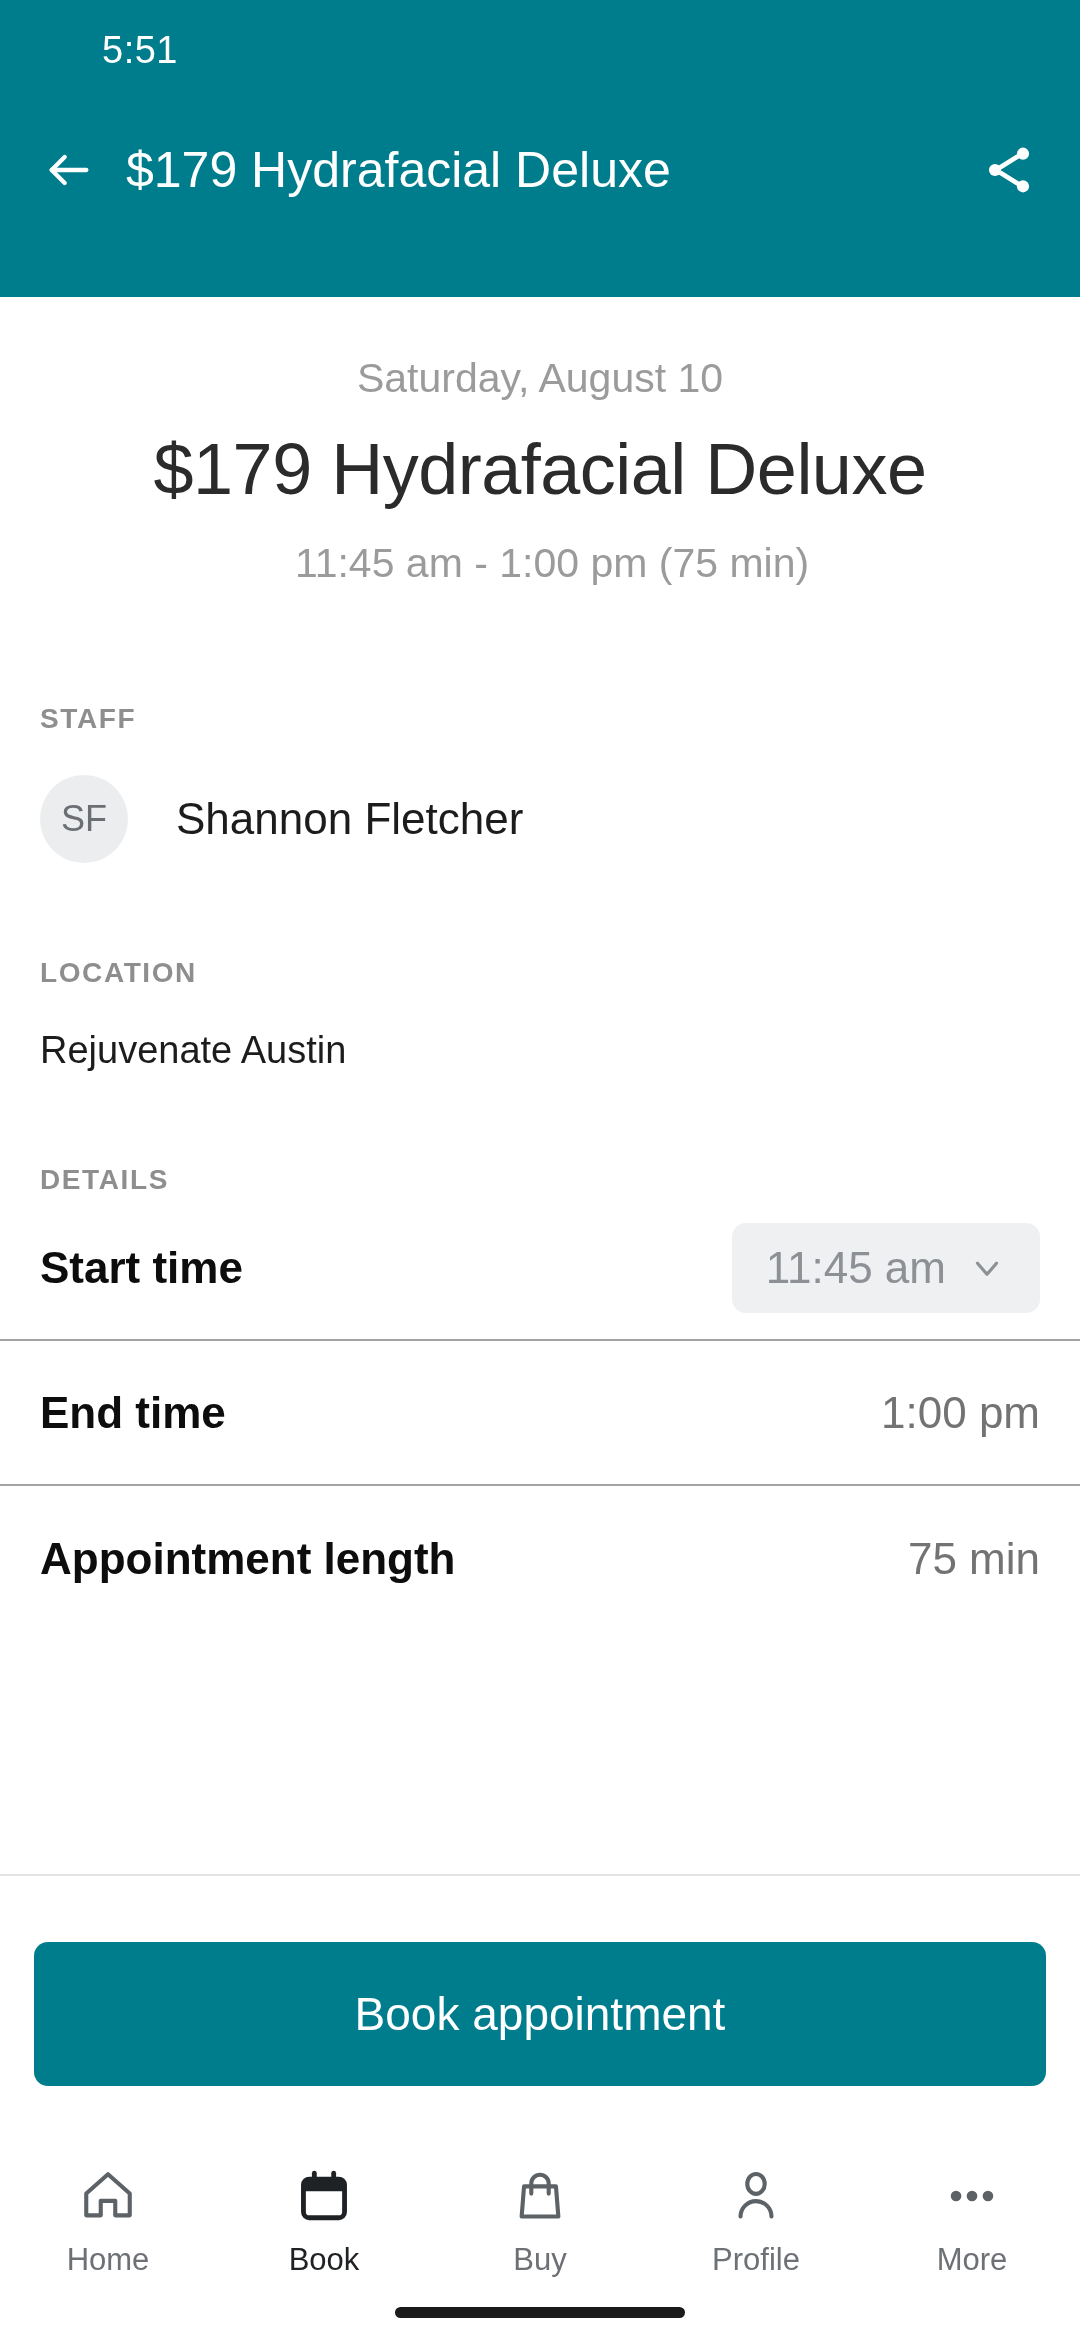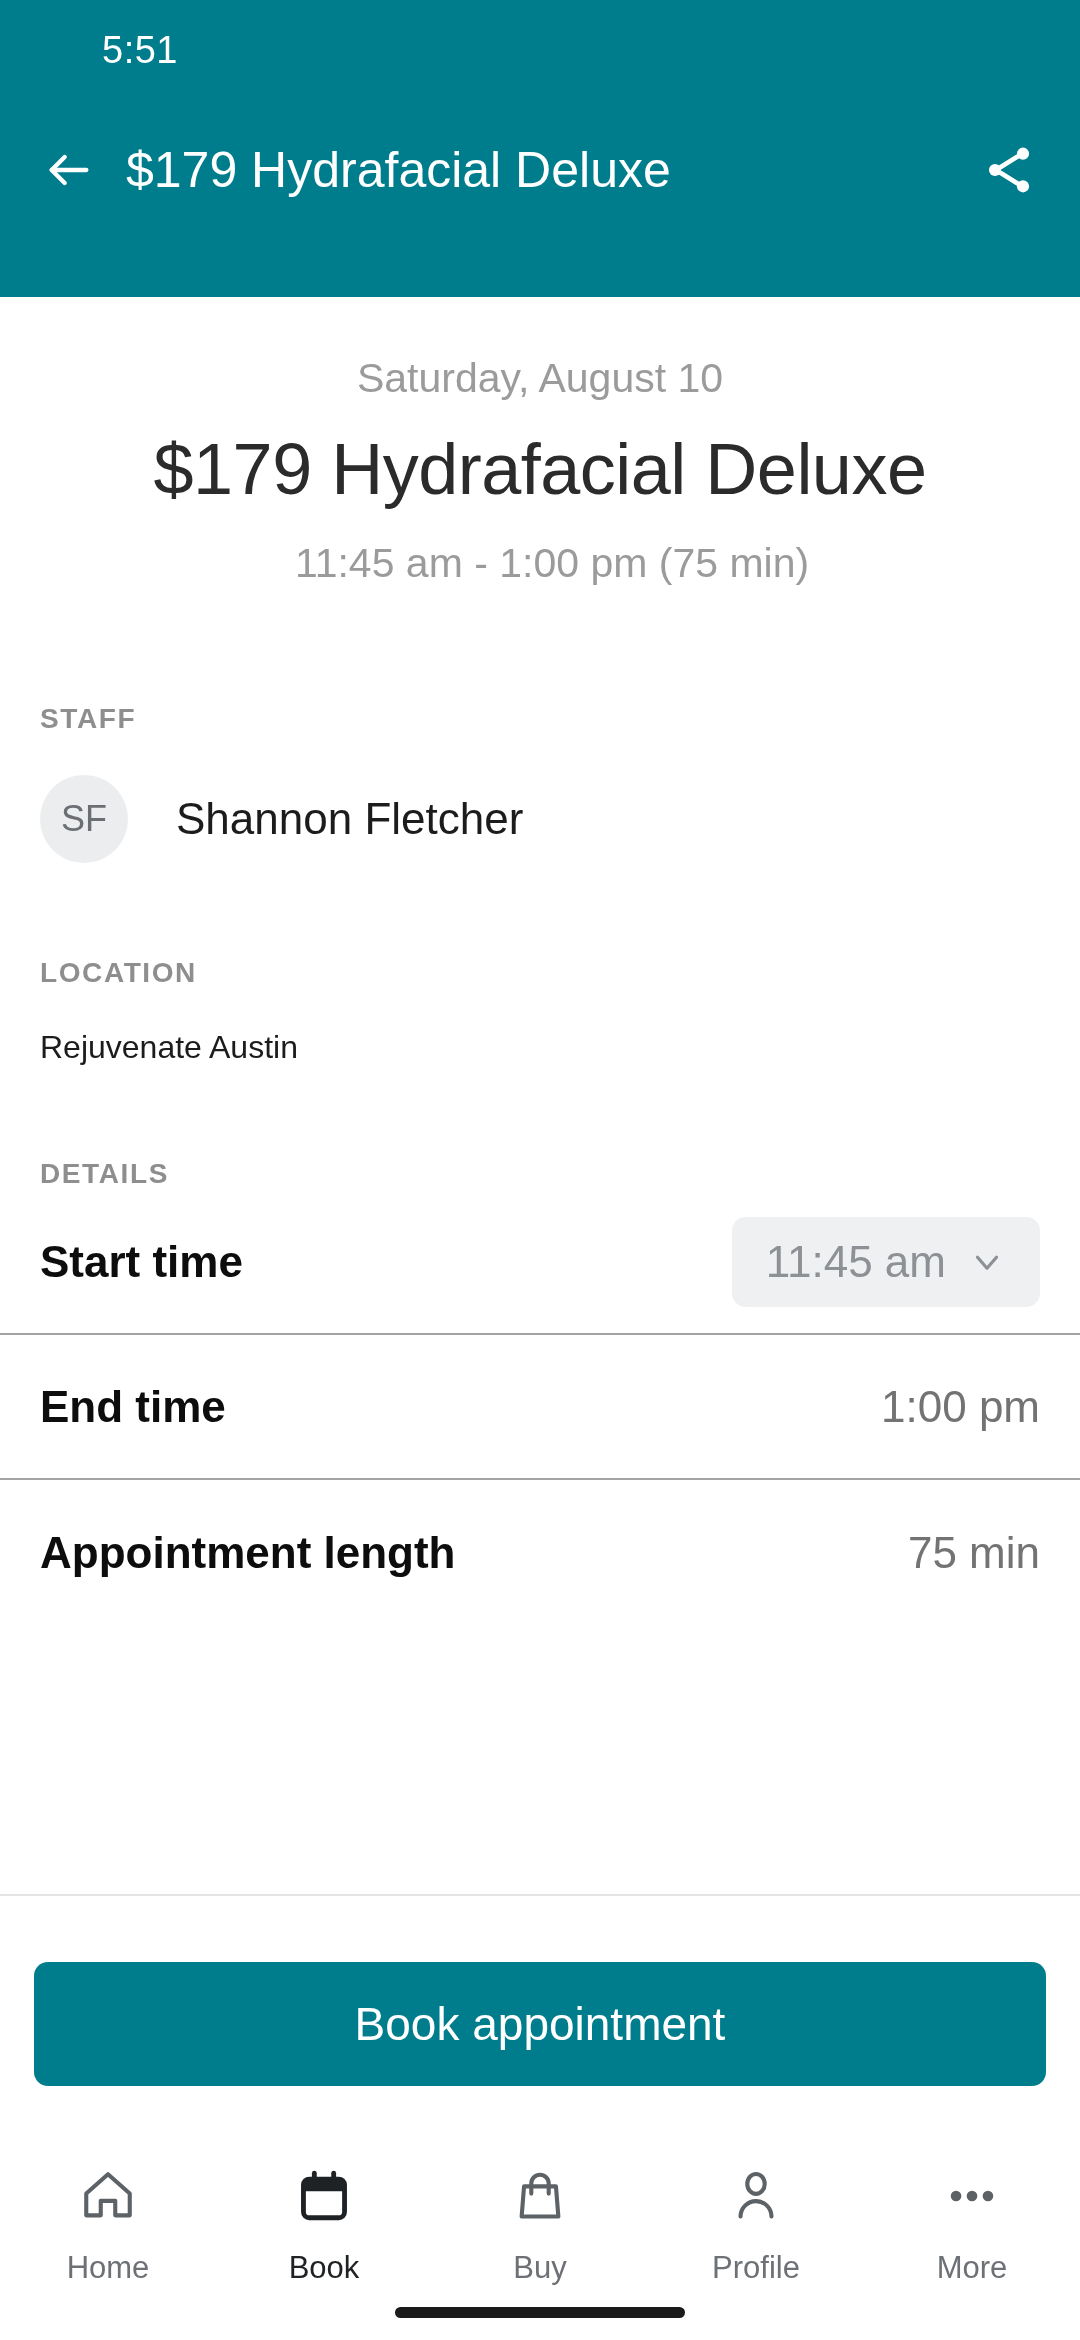--- a/index.html
+++ b/index.html
@@ -116,21 +116,21 @@
     flex:0 0 auto;
   }
   .staff-name {
     font-size:44px;
     color:#1c1c1c;
     margin-left:48px;
   }
 
   .location-block { margin-top:94px; }
   .location-value {
-    font-size:32px;
+    font-size:38px;
     color:#1c1c1c;
     padding:0 40px;
     margin-top:40px;
   }
 
   .details-block { margin-top:92px; }
   .detail-row {
     display:flex; align-items:center; justify-content:space-between;
     padding:0 40px;
     height:145px;
@@ -161,21 +161,21 @@
   .chev svg { width:38px; height:38px; display:block; }
 
   
   .cta-wrap {
     flex:0 0 auto;
     background:#ffffff;
     border-top:2px solid #e3e4e6;
     padding:66px 34px 60px 34px;
   }
   .cta-btn {
-    width:100%; height:124px;
+    width:100%; height:144px;
     background:#007D8C;
     border-radius:14px;
     color:#ffffff;
     font-size:46px;
     display:flex; align-items:center; justify-content:center;
     cursor:pointer;
     border:none;
     font-family:"Liberation Sans", sans-serif;
   }
 
@@ -185,21 +185,20 @@
     height:194px;
     background:#ffffff;
     display:flex; align-items:flex-start;
     padding-top:18px;
   }
   .tab {
     flex:1 1 0;
     display:flex; flex-direction:column;
     align-items:center;
     cursor:pointer;
-    gap:8px;
   }
   .tab-icon { height:64px; display:flex; align-items:center; justify-content:center; }
   .tab-icon svg { display:block; }
   .tab-label {
     margin-top:14px;
     font-size:31px;
     color:#6d7175;
   }
   .tab.active .tab-label { color:#1f2224; }
 

